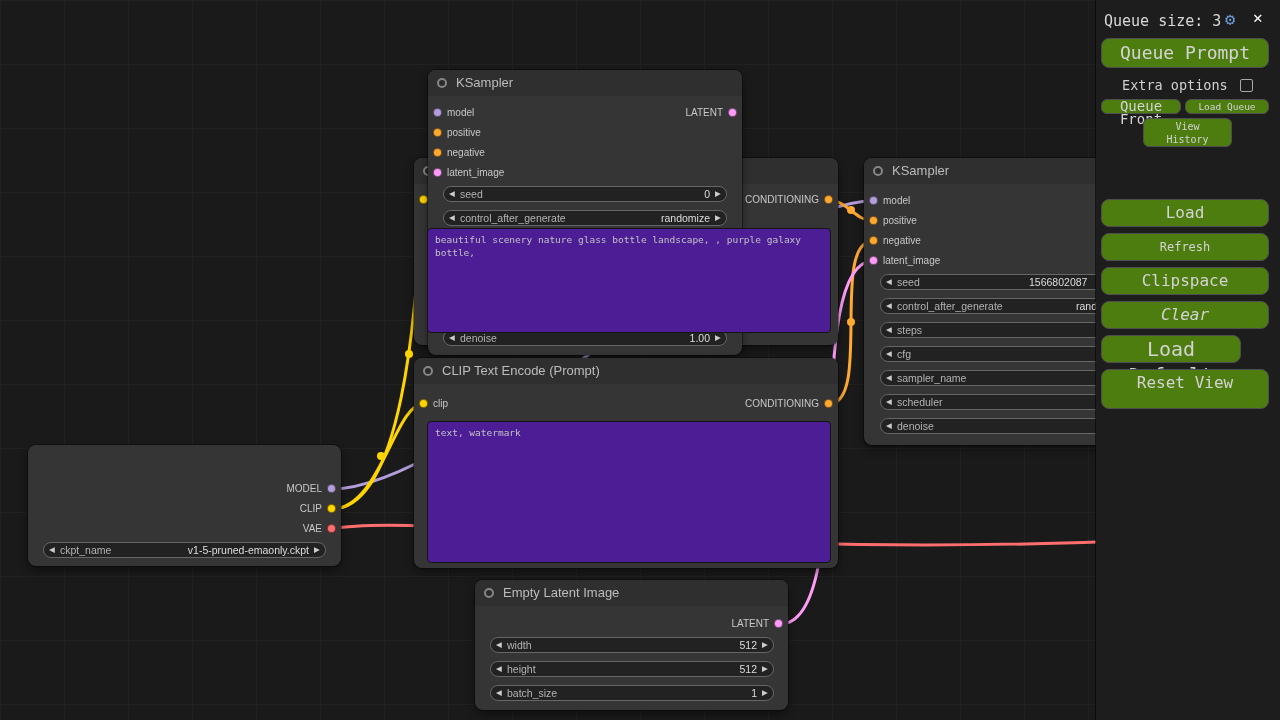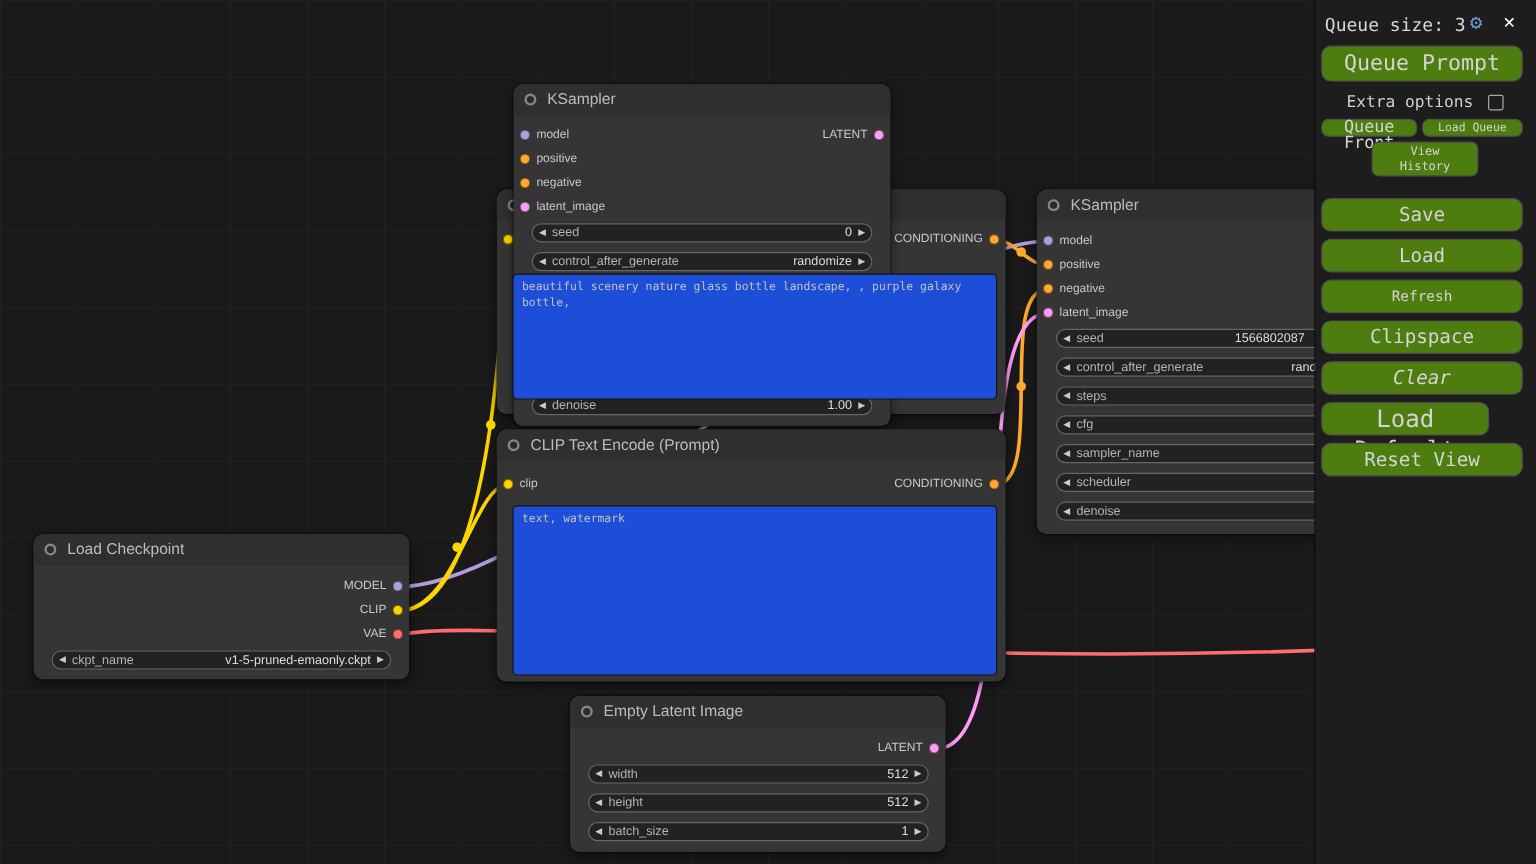--- a/index.html
+++ b/index.html
@@ -25,21 +25,21 @@
   .slbl{position:absolute;color:#c8c8c8;font-size:10px;line-height:14px;white-space:nowrap;}
   .slbl.r{text-align:right;}
   .pill{position:absolute;height:16px;background:#222;border:1px solid #666;border-radius:8px;
         box-sizing:border-box;font-size:10.5px;line-height:14px;color:#ddd;overflow:hidden;}
   .pill .arr{position:absolute;top:0;width:12px;text-align:center;font-size:7.5px;
              line-height:14px;color:#ccc;cursor:pointer;}
   .pill .arr.l{left:2px;} .pill .arr.rr{right:2px;}
   .pill .wlabel{position:absolute;left:16px;color:#b3b3b3;white-space:nowrap;}
   .pill .wval{position:absolute;right:16px;white-space:nowrap;}
   .pill .wvalabs{position:absolute;white-space:nowrap;}
-  .txtarea{position:absolute;background:#1d4ed8;border:1px solid #141414;border-radius:4px;
+  .txtarea{position:absolute;background:#4c1d95;border:1px solid #141414;border-radius:4px;
            color:#c2c2c2;font-family:"DejaVu Sans Mono",monospace;font-size:9.5px;line-height:13px;
            padding:4px 7px;box-sizing:border-box;z-index:30;white-space:pre-wrap;word-break:break-word;}
   
   .sidebar{position:absolute;left:1096px;top:0;width:184px;height:720px;background:#1d1d1e;
            z-index:100;font-family:"DejaVu Sans Mono",monospace;color:#d8d8d8;
            box-shadow:-1px 0 0 rgba(0,0,0,.6);}
   .sbtn{position:absolute;background:#4d7c0f;border:1px solid #4e4e4e;border-radius:8px;
         color:#d4d4d4;text-align:center;box-sizing:border-box;cursor:pointer;
         font-family:"DejaVu Sans Mono",monospace;}
   .sb-queue-size{position:absolute;left:8px;top:12px;font-size:15px;color:#d8d8d8;white-space:nowrap;}
@@ -175,24 +175,20 @@
     <span class="arr rr">▶</span>
   </div>
   <div class="pill" style="left:16px;top:260px;width:284px;">
     <span class="arr l">◀</span>
     <span class="wlabel">denoise</span>
     <span class="arr rr">▶</span>
   </div>
 </div>
 
 <div class="node" style="left:28px;top:445px;width:313px;height:121px;z-index:25">
-  <div class="ntitle">
-    <span class="ndot"></span>
-    <span>Load Checkpoint</span>
-  </div>
   <span class="slbl r" style="right:19px;top:37px">MODEL</span>
   <span class="sdot" style="left: 299px; top: 39px; background: rgb(179, 157, 219);"></span>
   <span class="slbl r" style="right:19px;top:57px">CLIP</span>
   <span class="sdot" style="left: 299px; top: 59px; background: rgb(255, 213, 0);"></span>
   <span class="slbl r" style="right:19px;top:77px">VAE</span>
   <span class="sdot" style="left: 299px; top: 79px; background: rgb(255, 110, 110);"></span>
 
   <div class="pill" style="left:15px;top:97px;width:283px;">
     <span class="arr l">◀</span>
     <span class="wlabel">ckpt_name</span>
@@ -236,20 +232,19 @@
 
   <div class="sbtn" style="left:5px;top:38px;width:168px;height:30px;font-size:18px;line-height:28px;">Queue Prompt</div>
 
   <span class="sb-extra">Extra options</span>
   <span class="sb-check"></span>
 
   <div class="sbtn" style="left:5px;top:99px;width:80px;height:15px;font-size:14px;line-height:13px;border-radius:6px;">Queue Front</div>
   <div class="sbtn" style="left:89px;top:99px;width:84px;height:15px;font-size:9.5px;line-height:13px;border-radius:6px;">Load Queue</div>
   <div class="sbtn" style="left:47px;top:118px;width:89px;height:29px;font-size:10px;line-height:13px;border-radius:6px;padding:1px 14px;">View History</div>
 
-  <div class="sbtn" style="left:5px;top:165px;width:168px;height:28px;font-size:16px;line-height:26px;">Save</div>
   <div class="sbtn" style="left:5px;top:199px;width:168px;height:28px;font-size:16px;line-height:26px;">Load</div>
   <div class="sbtn" style="left:5px;top:233px;width:168px;height:28px;font-size:12px;line-height:26px;">Refresh</div>
   <div class="sbtn" style="left:5px;top:267px;width:168px;height:28px;font-size:16px;line-height:26px;">Clipspace</div>
   <div class="sbtn" style="left:5px;top:301px;width:168px;height:28px;font-size:16px;line-height:26px;font-style:italic;">Clear</div>
   <div class="sbtn" style="left:5px;top:335px;width:140px;height:28px;font-size:20px;line-height:26px;">Load Default</div>
-  <div class="sbtn" style="left:5px;top:369px;width:168px;height:28px;font-size:16px;line-height:26px;">Reset View</div>
+  <div class="sbtn" style="left:5px;top:369px;width:168px;height:40px;font-size:16px;line-height:26px;">Reset View</div>
 </div>
 
 </body></html>

